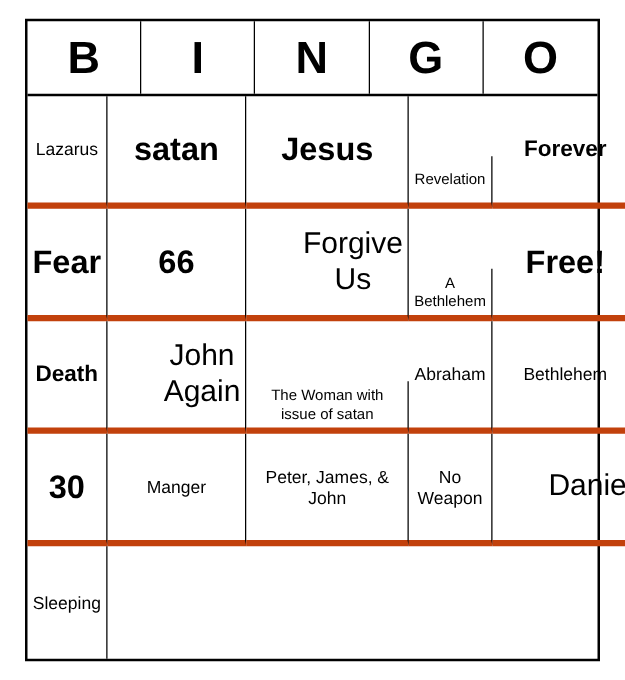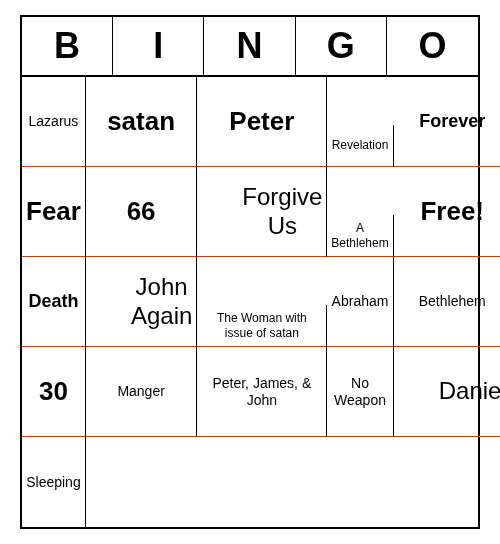--- a/index.html
+++ b/index.html
@@ -30,21 +30,21 @@
     .bingo-header-cell:last-child {
       border-right: none;
     }
     .bingo-grid {
       display: grid;
       grid-template-columns: repeat(5, 1fr);
       grid-template-rows: repeat(5, 90px);
     }
     .bingo-cell {
       border-right: 1px solid #000;
-      border-bottom: 1px solid #c2410c;
+      border-bottom: 5px solid #c2410c;
       display: flex;
       align-items: center;
       justify-content: center;
       text-align: center;
       padding: 4px;
       line-height: 1.2;
     }
     .bingo-cell:nth-child(5n) {
       border-right: none;
     }
@@ -64,21 +64,21 @@
   <div class="bingo-header">
   <div class="bingo-header-cell">B</div>
       <div class="bingo-header-cell">I</div>
       <div class="bingo-header-cell">N</div>
       <div class="bingo-header-cell">G</div>
       <div class="bingo-header-cell">O</div>
     </div>
   <div class="bingo-grid">
   <div class="bingo-cell size-sm">Lazarus</div>
       <div class="bingo-cell size-xl">satan</div>
-      <div class="bingo-cell size-xl">Peter</div>
+      <div class="bingo-cell size-xl">Jesus</div>
       <div class="bingo-cell size-xs">Revelation</div>
       <div class="bingo-cell size-md">Forever</div>
       <div class="bingo-cell size-xl">Fear</div>
       <div class="bingo-cell size-xl">66</div>
       <div class="bingo-cell size-lg">Forgive Us</div>
       <div class="bingo-cell size-xs">A Bethlehem</div>
       <div class="bingo-cell size-xl">Free!</div>
       <div class="bingo-cell size-md">Death</div>
       <div class="bingo-cell size-lg">John Again</div>
       <div class="bingo-cell size-xs">The Woman with issue of satan</div>

